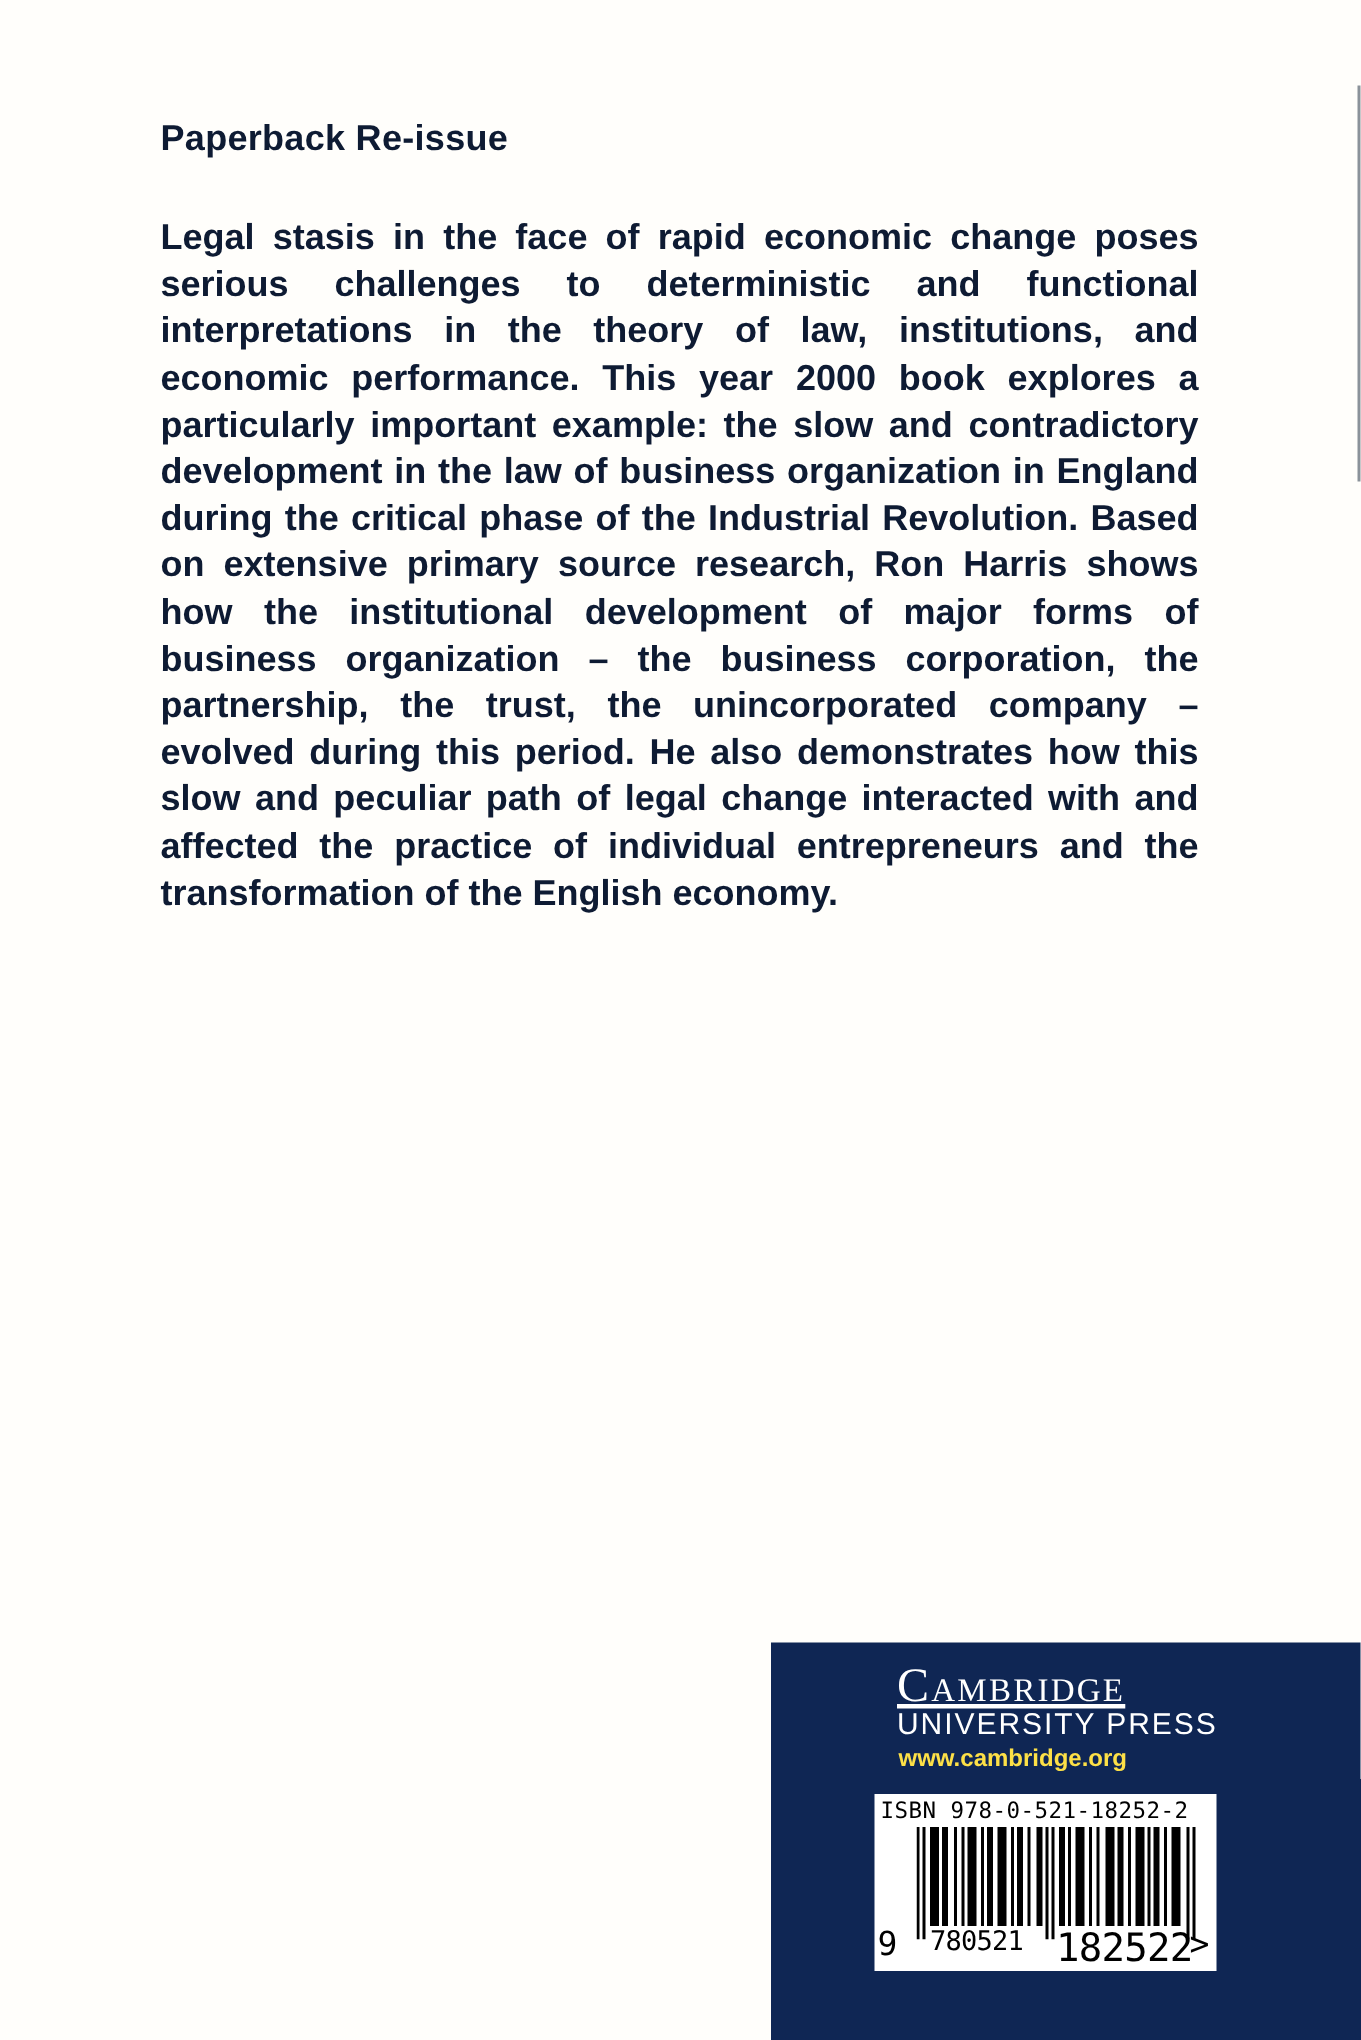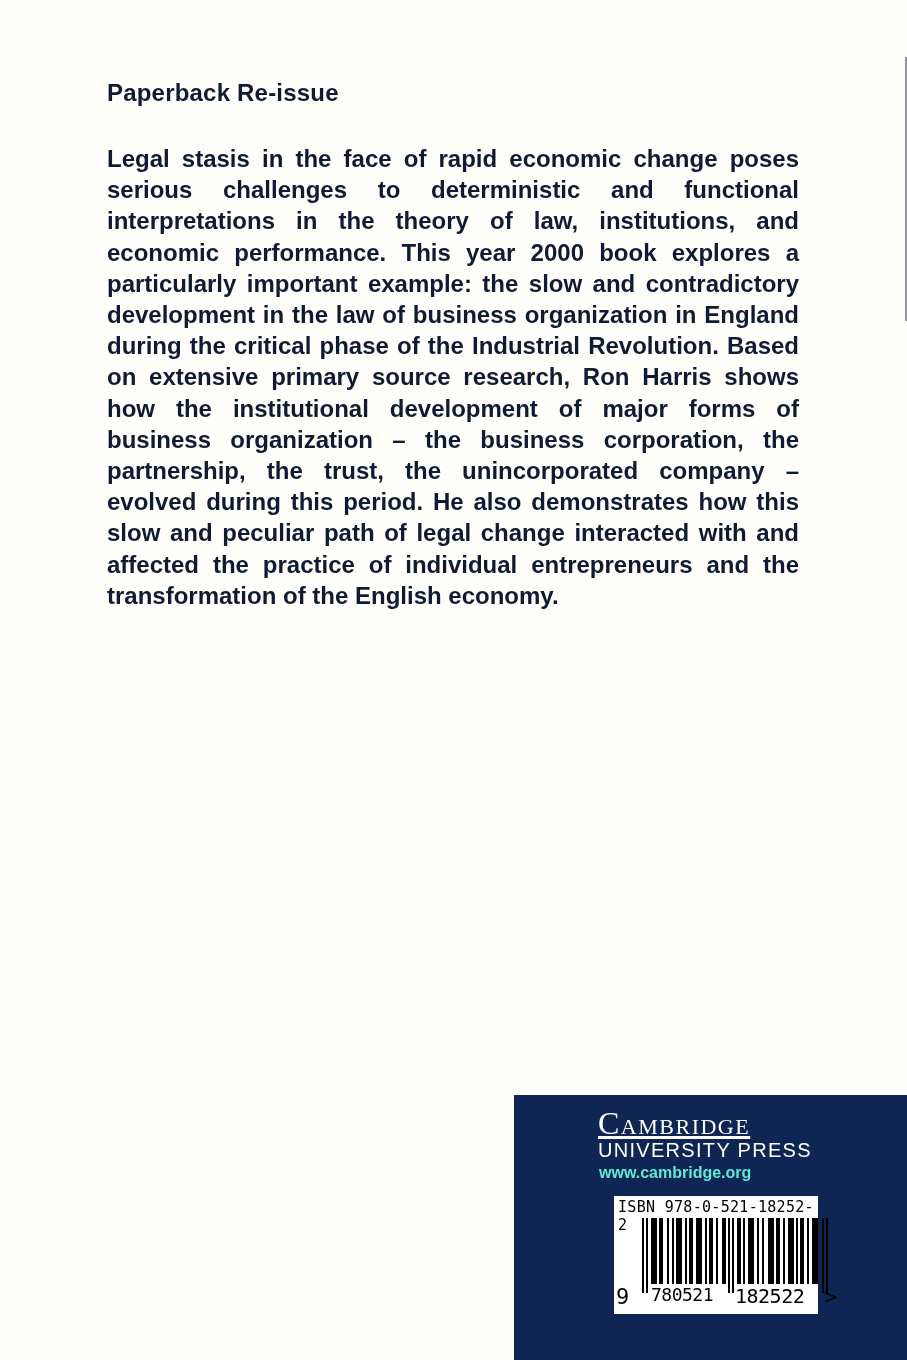--- a/index.html
+++ b/index.html
@@ -3,27 +3,27 @@
 <meta charset="utf-8">
 <style>
   html, body { margin:0; padding:0; }
   body { width:907px; height:1360px; background:#fffefb; position:relative; overflow:hidden; font-family:"Liberation Sans", sans-serif; color:#0e1b33; }
   .spine-line { position:absolute; left:905px; top:57px; width:2px; height:264px; background:#8b929a; }
   .heading { position:absolute; left:107px; top:79px; font-family:"Liberation Sans", sans-serif; font-weight:bold; font-size:24px; color:#0e1b33; letter-spacing:0.2px; }
   .blurb { position:absolute; left:107px; top:143px; width:692px; font-family:"Liberation Sans", sans-serif; font-size:24px; line-height:31.2px; text-align:justify; color:#0e1b33;font-weight:bold; }
   .publisher-box { position:absolute; left:514px; top:1095px; width:393px; height:265px; background:#0f2654; }
   .pub-name { position:absolute; left:84px; top:10px; color:#fff; font-family:"Liberation Serif", serif; font-size:32px; letter-spacing:1.5px; font-variant:small-caps; font-weight:normal;text-decoration:underline; }
   .pub-sub { position:absolute; left:84px; top:44px; color:#fff; font-family:Liberation Sans, sans-serif; font-size:20px; letter-spacing:1.3px; }
-  .pub-url { position:absolute; left:85px; top:69px; color:#5eead4; font-family:"Liberation Sans", sans-serif; font-size:16px; font-weight:bold; }
-  .isbn-box { position:absolute; left:100px; top:101px; width:204px; height:118px; background:#fff; }
+  .pub-url { position:absolute; left:85px; top:69px; color:#fde047; font-family:"Liberation Sans", sans-serif; font-size:16px; font-weight:bold; }
+  .isbn-box { position:absolute; left:69px; top:101px; width:228px; height:118px; background:#fff; }
   .isbn-label { position:absolute; left:4px; top:2px; font-family:"DejaVu Sans Mono", monospace; font-size:15px; color:#000; letter-spacing:0.3px; }
   .barcode { position:absolute; left:28px; top:22px; width:190px; height:75px; }
   .ean-first { position:absolute; left:2px; top:88px; font-family:"DejaVu Sans Mono", monospace; font-size:22px; color:#000; }
   .ean-left { position:absolute; left:37px; top:88px; font-family:"DejaVu Sans Mono", monospace; font-size:18px; color:#000; letter-spacing:-0.5px; }
-  .ean-right { position:absolute; left:121px; top:88px; font-family:"DejaVu Sans Mono", monospace; font-size:20px; color:#000; letter-spacing:-0.5px; }
+  .ean-right { position:absolute; left:121px; top:88px; font-family:"DejaVu Sans Mono", monospace; font-size:26px; color:#000; letter-spacing:-0.5px; }
   .ean-arrow { position:absolute; left:210px; top:88px; font-family:"DejaVu Sans Mono", monospace; font-size:22px; color:#000; }
 </style>
 </head>
 <body>
 
 <div class="spine-line"></div>
 
 <div class="heading">Paperback Re-issue</div>
 
 <div class="blurb">Legal stasis in the face of rapid economic change poses serious challenges to deterministic and functional interpretations in the theory of law, institutions, and economic performance. This year 2000 book explores a particularly important example: the slow and contradictory development in the law of business organization in England during the critical phase of the Industrial Revolution. Based on extensive primary source research, Ron Harris shows how the institutional development of major forms of business organization – the business corporation, the partnership, the trust, the unincorporated company – evolved during this period. He also demonstrates how this slow and peculiar path of legal change interacted with and affected the practice of individual entrepreneurs and the transformation of the English economy.</div>

